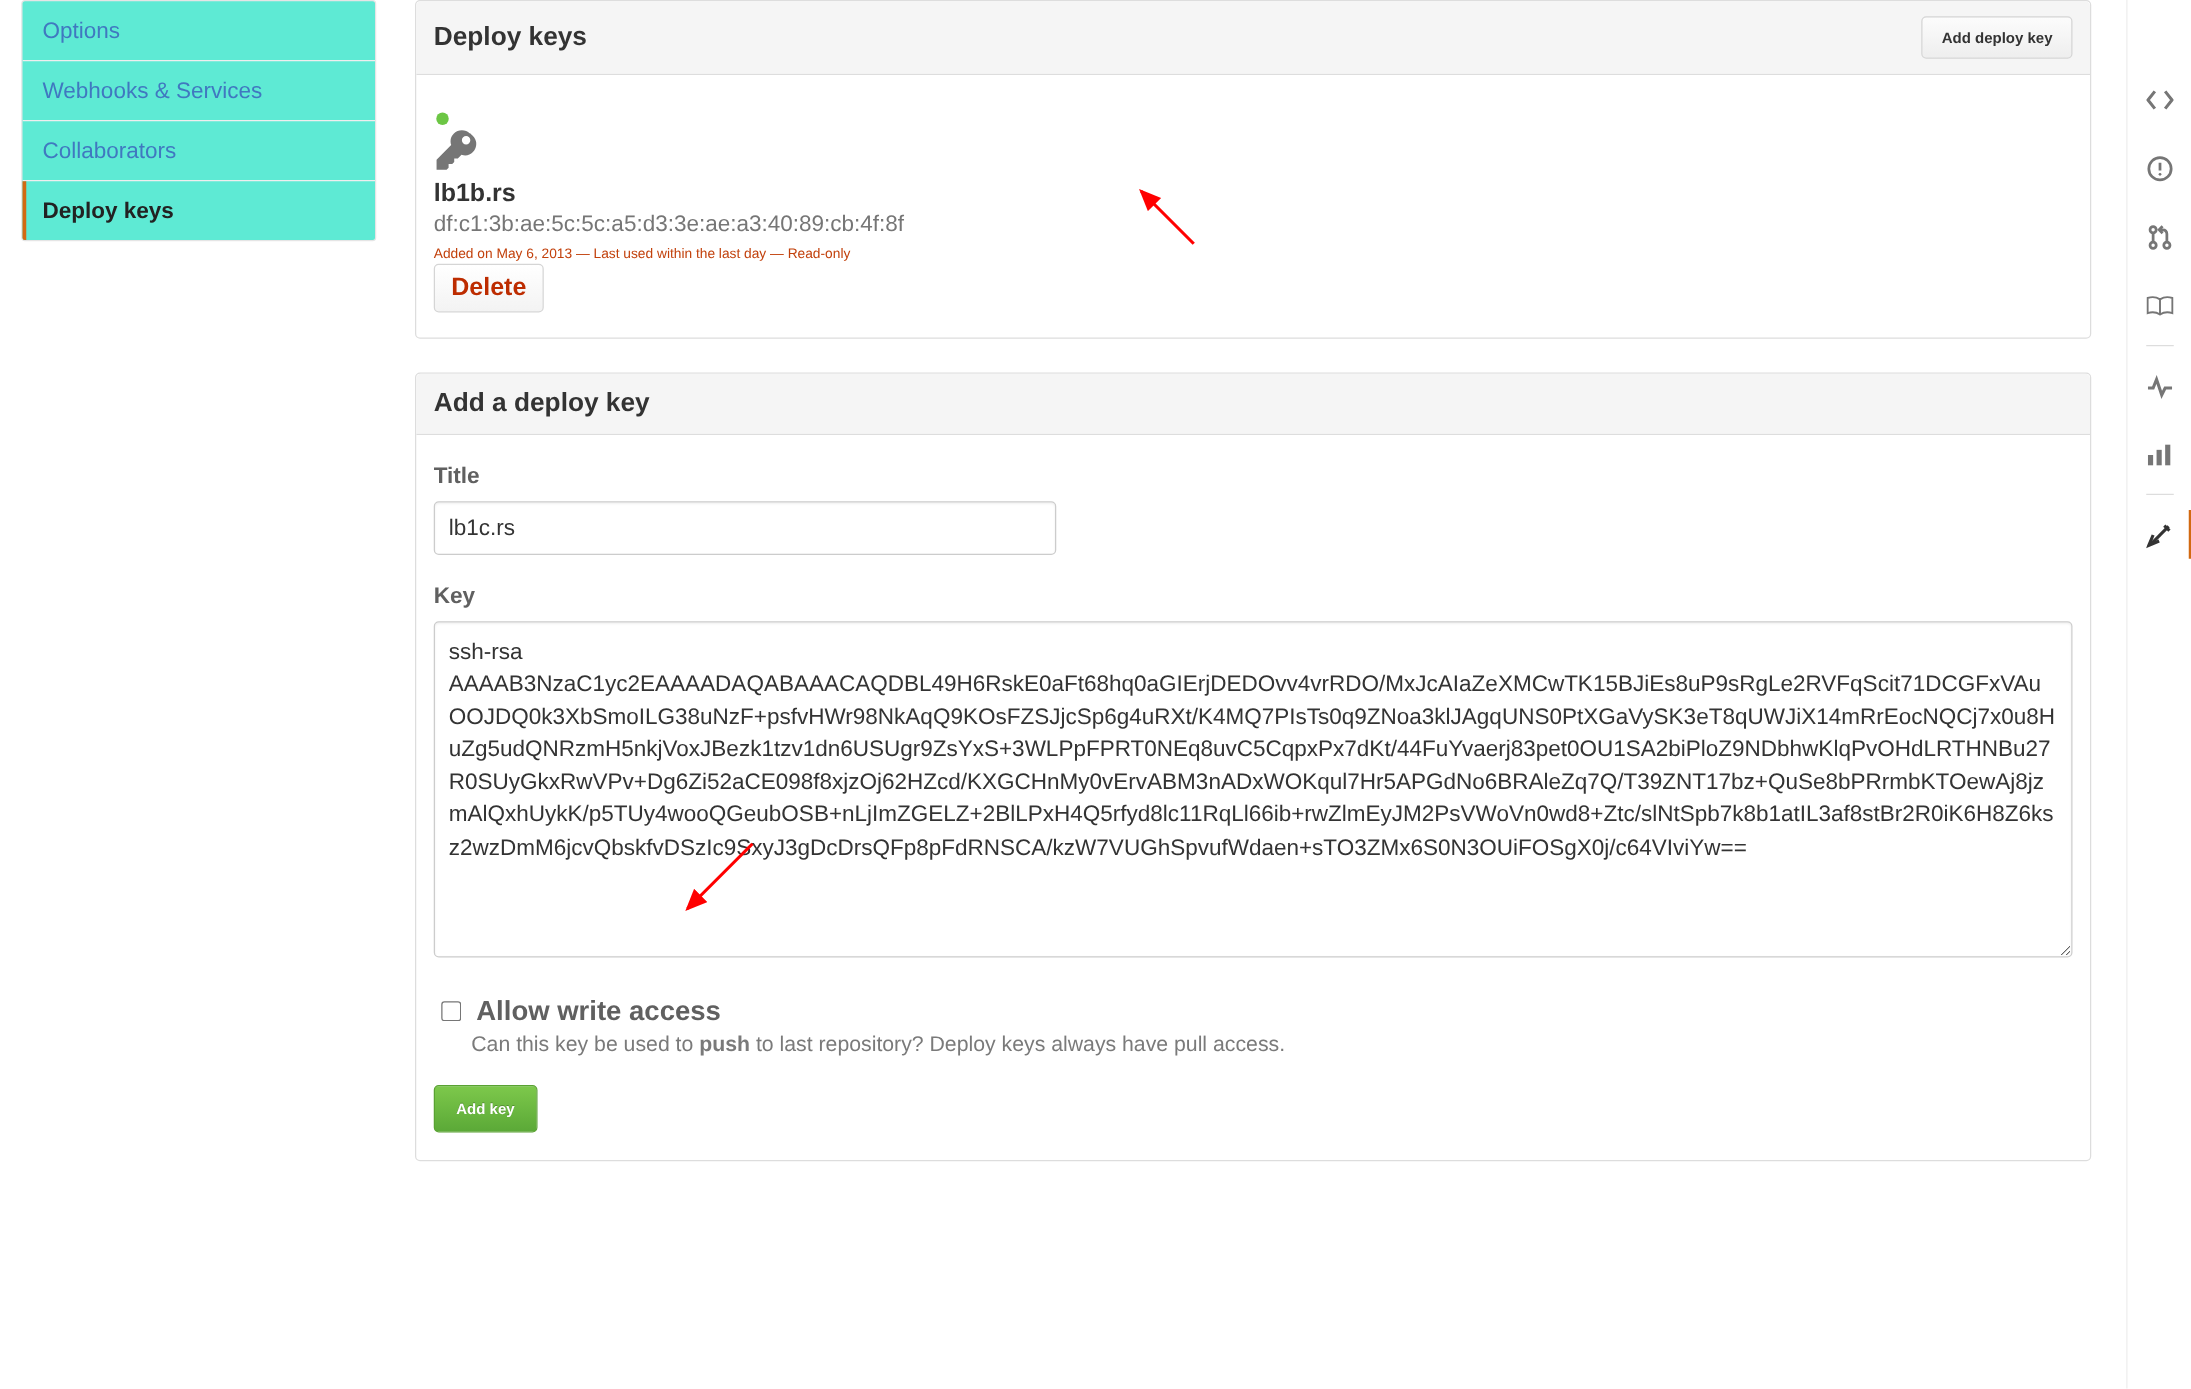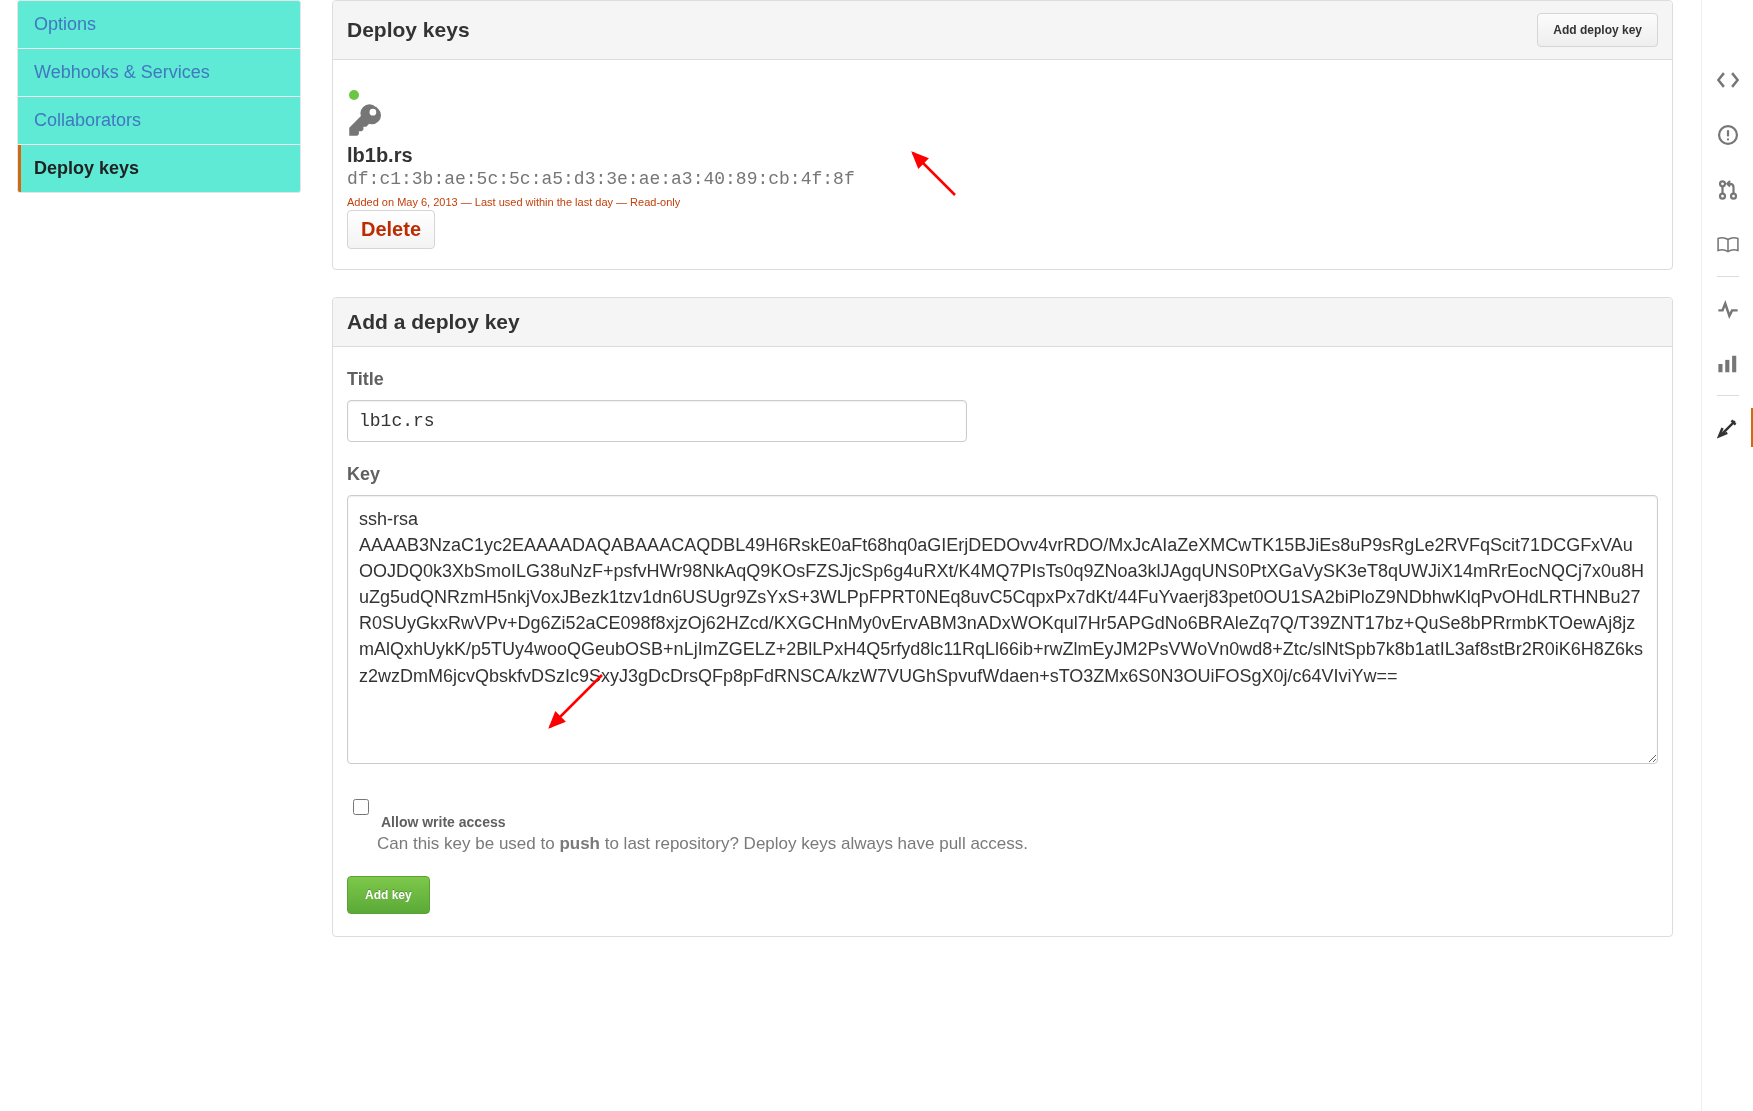--- a/index.html
+++ b/index.html
@@ -109,46 +109,45 @@
     border-radius: 50%;
     background: #6cc644;
     margin-top: 10px;
     margin-right: 20px;
     margin-left: 2px;
   }
   .key-icon-wrap { margin-right: 22px; margin-top: 2px; }
   .key-info { flex: 1; }
   .key-name { font-size: 20px; font-weight: 700; color: #333; line-height: 1.2; }
   .key-fp {
-    font-family: Liberation Mono, monospace;
+    font-family: Liberation Sans, sans-serif;
     font-size: 18px;
     color: #767676;
     margin-top: 2px;
   }
   .key-meta { font-size: 11px; color: #c2410c; margin-top: 7px; }
   .key-actions { padding-top: 2px; }
   
   .panel-body { padding: 22px 14px 22px 14px; }
   .form-label {
     font-size: 18px;
     font-weight: 700;
     color: #606060;
     margin-bottom: 10px;
   }
   input.text-field {
-    width: 620px;
+    width: 498px;
     max-width: 100%;
     padding: 10px 11px;
     font-size: 18px;
     border: 1px solid #ccc;
     border-radius: 4px;
     color: #333;
     box-shadow: inset 0 1px 2px rgba(0,0,0,.07);
     margin-bottom: 22px;
-    font-family: Liberation Mono, monospace;
   }
   textarea.text-area {
     width: 100%;
     height: 269px;
     padding: 10px 11px;
     font-size: 18px;
     border: 1px solid #ccc;
     border-radius: 4px;
     color: #333;
     box-shadow: inset 0 1px 2px rgba(0,0,0,.07);
@@ -161,24 +160,23 @@
     padding-left: 2px;
     display: flex;
     align-items: flex-start;
   }
   .checkbox-row input[type=checkbox]{
     margin-top: 5px;
     margin-right: 12px;
     width: 16px; height: 16px;
   }
   .checkbox-label {
-    font-size: 14px;
+    font-size: 22px;
     font-weight: 700;
     color: #606060;
-    margin-top: 20px;
   }
   .checkbox-note {
     font-size: 17px;
     color: #7a7a7a;
     margin-top: 4px;
     margin-left: 30px;
   }
   .form-actions { margin-top: 22px; }
   
   .rail {

